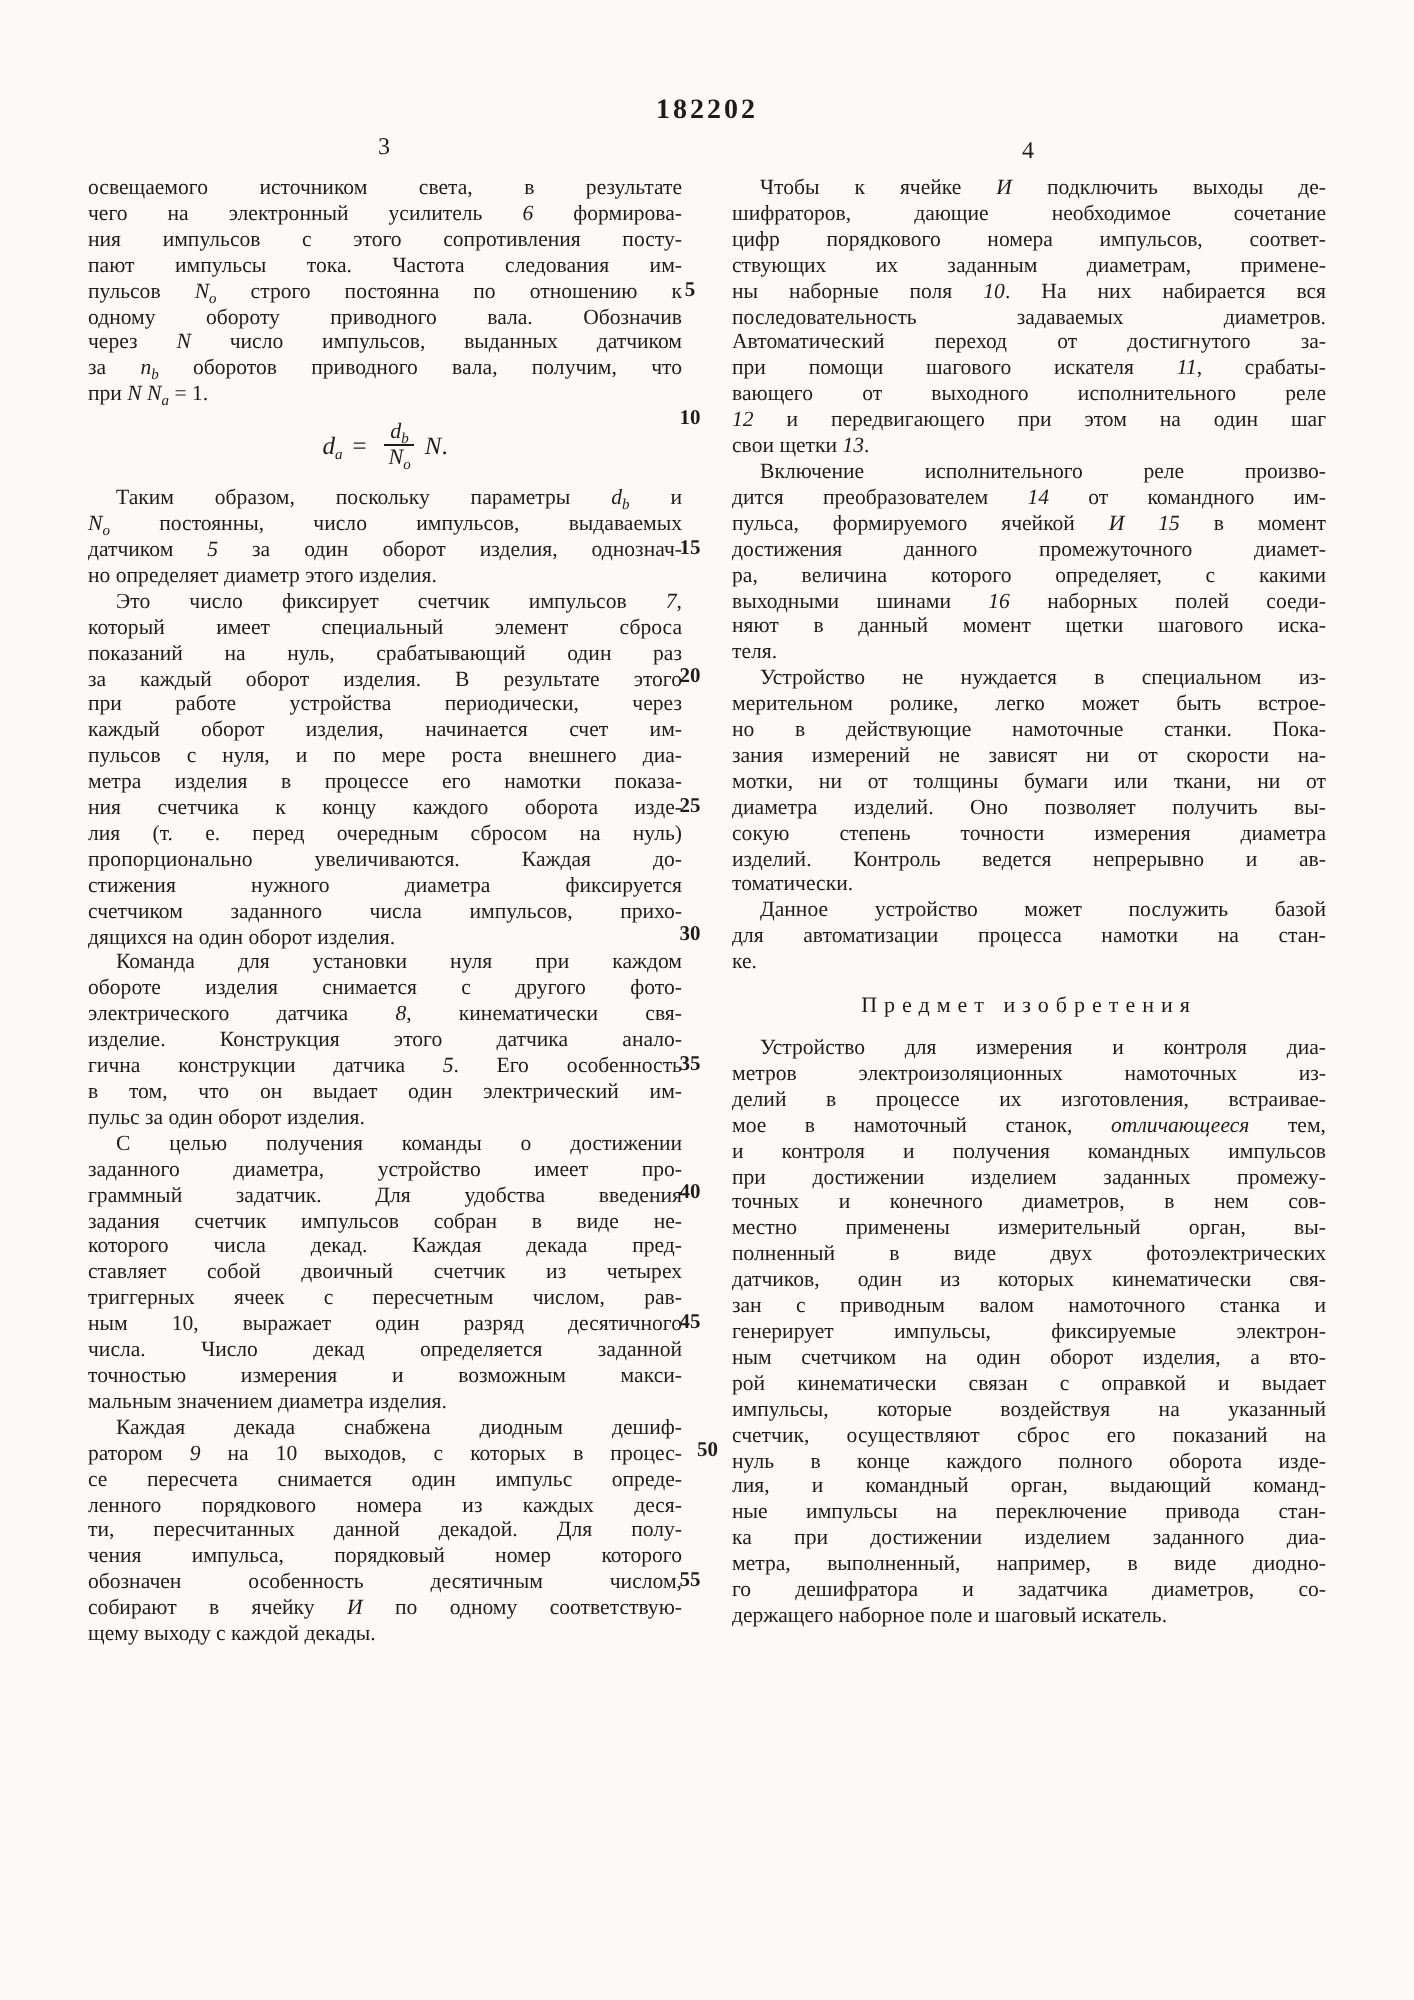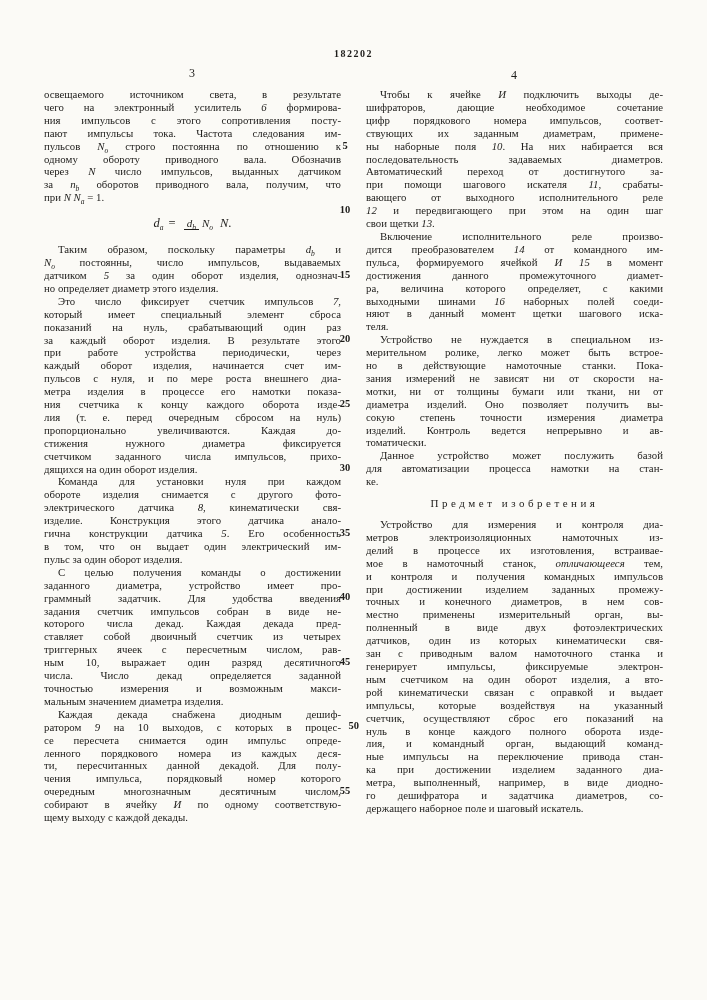--- a/index.html
+++ b/index.html
@@ -6,42 +6,42 @@
   body{
     width:707px;height:1000px;
     background:#fbfaf6;
     font-family:"Liberation Serif", serif;
     color:#1d1c1a;
     -webkit-font-smoothing:antialiased;
   }
   .page{position:relative;width:707px;height:1000px;background:#fbfaf6;overflow:hidden;}
   .patent-number{
     position:absolute;top:48px;left:0;width:707px;
-    text-align:center;font-weight:bold;font-size:10px;letter-spacing:1.5px;
+    text-align:center;font-weight:bold;font-size:14px;letter-spacing:1.5px;
   }
   .page-col-num{position:absolute;top:66px;font-size:12px;text-align:center;width:296px;}
   .page-col-num.left{left:44px;}
   .page-col-num.right{left:366px;top:68px;}
   .column{
     position:absolute;top:88px;width:297px;
     font-size:10.8px;line-height:12.9px;
   }
   .column.left{left:44px;}
   .column.right{left:366px;}
   .para{margin:0;}
   .line{text-align:justify;text-align-last:justify;}
   .line.last{text-align-last:left;}
   .line.indent{text-indent:14px;}
   i{font-style:italic;}
   sub{font-size:7.5px;line-height:0;vertical-align:-2.5px;}
   .formula-row{
     display:flex;align-items:center;justify-content:center;
     margin:5px 0 6px;height:28px;font-size:12.5px;
   }
-  .frac{display:inline-flex;flex-direction:row;align-items:center;margin:0 3px;font-size:11px;}
+  .frac{display:inline-flex;flex-direction:column;align-items:center;margin:0 3px;font-size:11px;}
   .frac .num{border-bottom:1px solid #1d1c1a;padding:0 3px;line-height:12px;}
   .frac .den{padding:0 3px;line-height:13px;}
   .f-eq{margin:0 5px;}
   .f-rhs{margin-left:1px;}
   .section-heading{
     text-align:center;letter-spacing:3.5px;
     margin:9px 0 8px;font-size:11px;
   }
   .gutter-number{
     position:absolute;left:331px;width:28px;
@@ -120,21 +120,21 @@
         <div class="line">точностью измерения и возможным макси-</div>
         <div class="line last">мальным значением диаметра изделия.</div>
       </div>
       <div class="para">
         <div class="line indent">Каждая декада снабжена диодным дешиф-</div>
         <div class="line">ратором <i>9</i> на 10 выходов, с которых в процес-</div>
         <div class="line">се пересчета снимается один импульс опреде-</div>
         <div class="line">ленного порядкового номера из каждых деся-</div>
         <div class="line">ти, пересчитанных данной декадой. Для полу-</div>
         <div class="line">чения импульса, порядковый номер которого</div>
-        <div class="line">очередным многозначным десятичным числом,</div>
+        <div class="line">обозначен особенность десятичным числом,</div>
         <div class="line">собирают в ячейку <i>И</i> по одному соответствую-</div>
         <div class="line last">щему выходу с каждой декады.</div>
       </div>
     </div>
   <div class="column right" id="right-col">
       <div class="para">
         <div class="line indent">Чтобы к ячейке <i>И</i> подключить выходы де-</div>
         <div class="line">шифраторов, дающие необходимое сочетание</div>
         <div class="line">цифр порядкового номера импульсов, соответ-</div>
         <div class="line">ствующих их заданным диаметрам, примене-</div>

